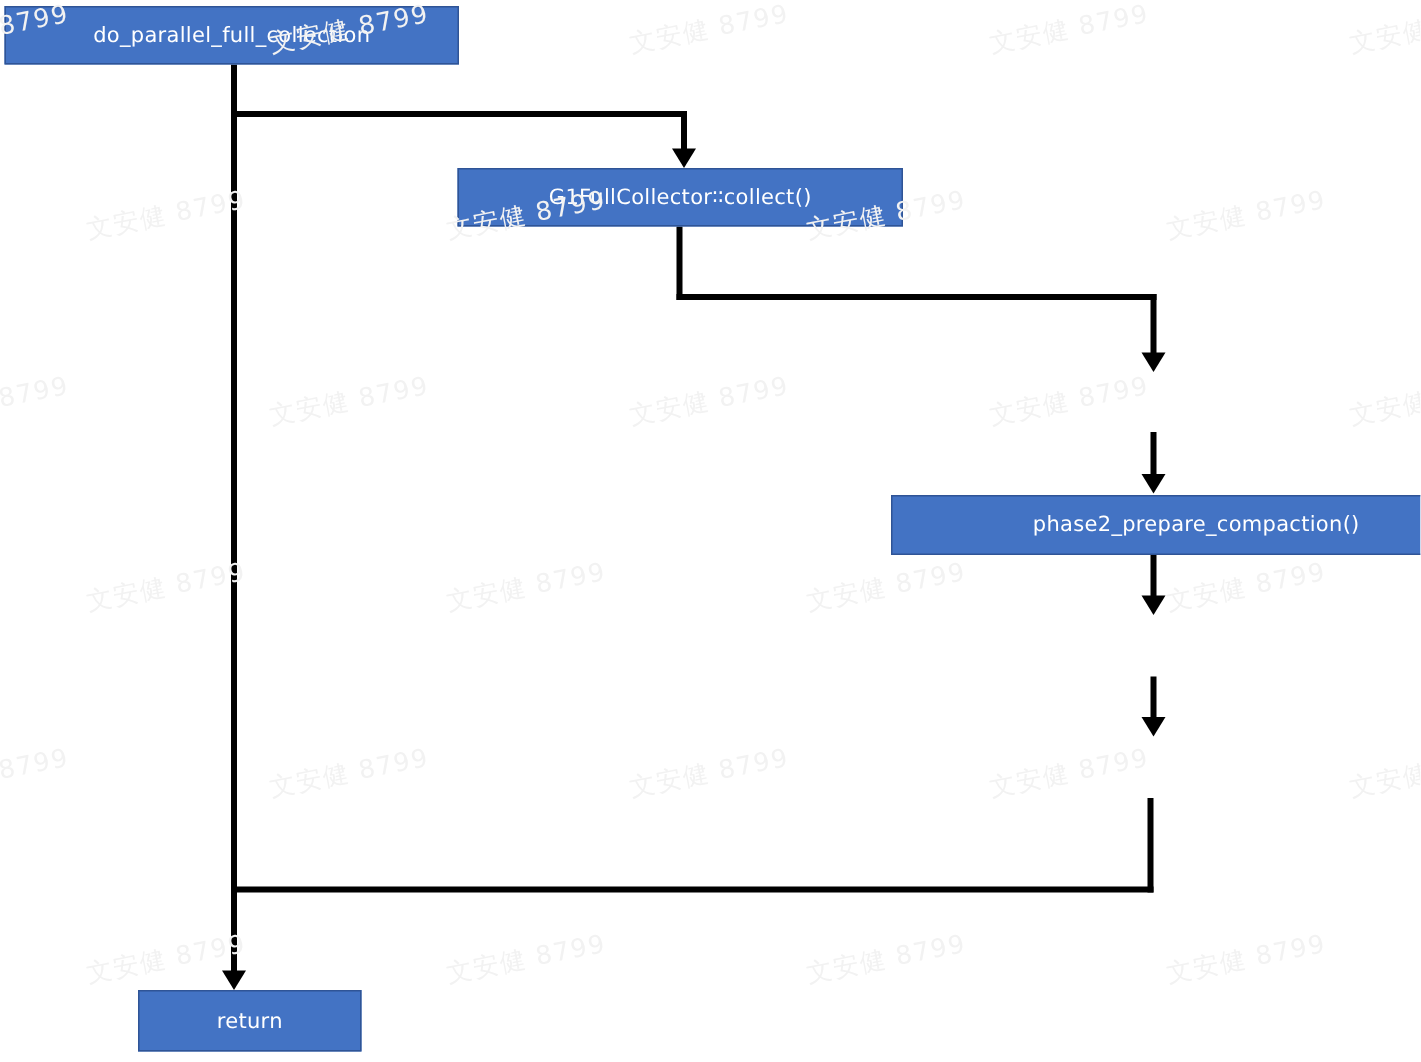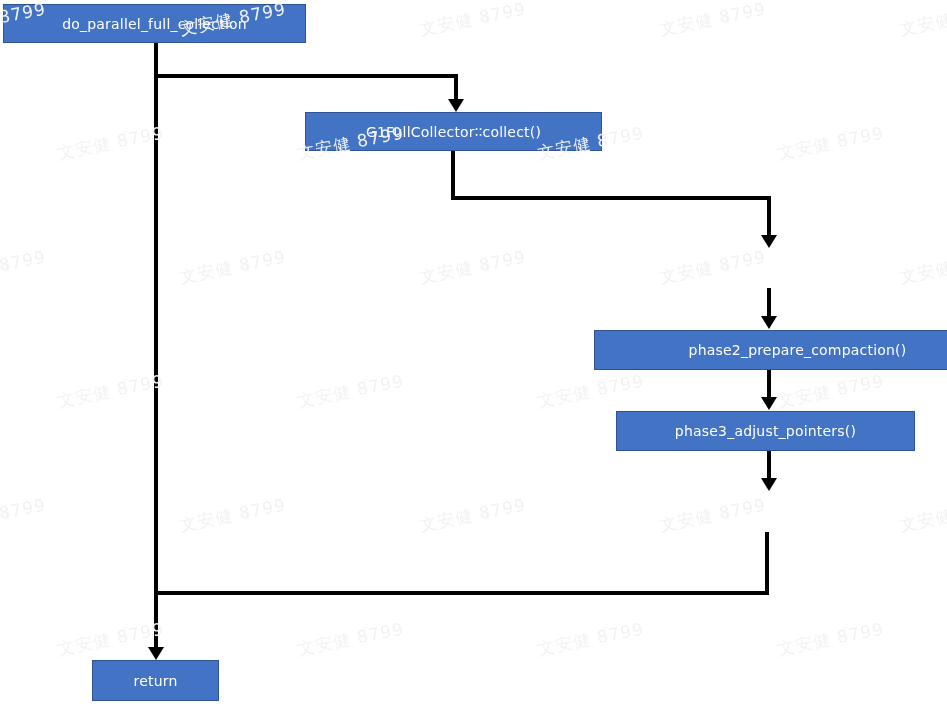--- a/index.html
+++ b/index.html
@@ -112,26 +112,23 @@
 
   <div class="node wide-colon" style="left:305px; top:112px; width:297px; height:39px;">
     <span class="node-label">G1FullCollector∶∶collect()</span>
   </div>
 
 
   <div class="node" style="left:594px; top:330px; width:407px; height:40px;">
     <span class="node-label">phase2_prepare_compaction()</span>
   </div>
 
-  <div class="node" style="left:616px; top:411px; width:299px; height:40px;">
-    <span class="node-label">phase3_adjust_pointers()</span>
-  </div>
 
 
-  <div class="node" style="left:92px; top:660px; width:127px; height:41px;">
+  <div class="node" style="left:92px; top:660px; width:149px; height:41px;">
     <span class="node-label">return</span>
   </div>
 
   <div id="watermark-layer">
       <div class="watermark" style="color: rgb(242, 242, 242); left: -60px; top: 18px;">文安健 8799</div>
       <div class="watermark" style="color: rgb(242, 242, 242); left: 180px; top: 18px;">文安健 8799</div>
       <div class="watermark" style="color: rgb(242, 242, 242); left: 420px; top: 18px;">文安健 8799</div>
       <div class="watermark" style="color: rgb(242, 242, 242); left: 660px; top: 18px;">文安健 8799</div>
       <div class="watermark" style="color: rgb(242, 242, 242); left: 900px; top: 18px;">文安健 8799</div>
       <div class="watermark" style="color: rgb(242, 242, 242); left: 58px; top: 142px;">文安健 8799</div>

